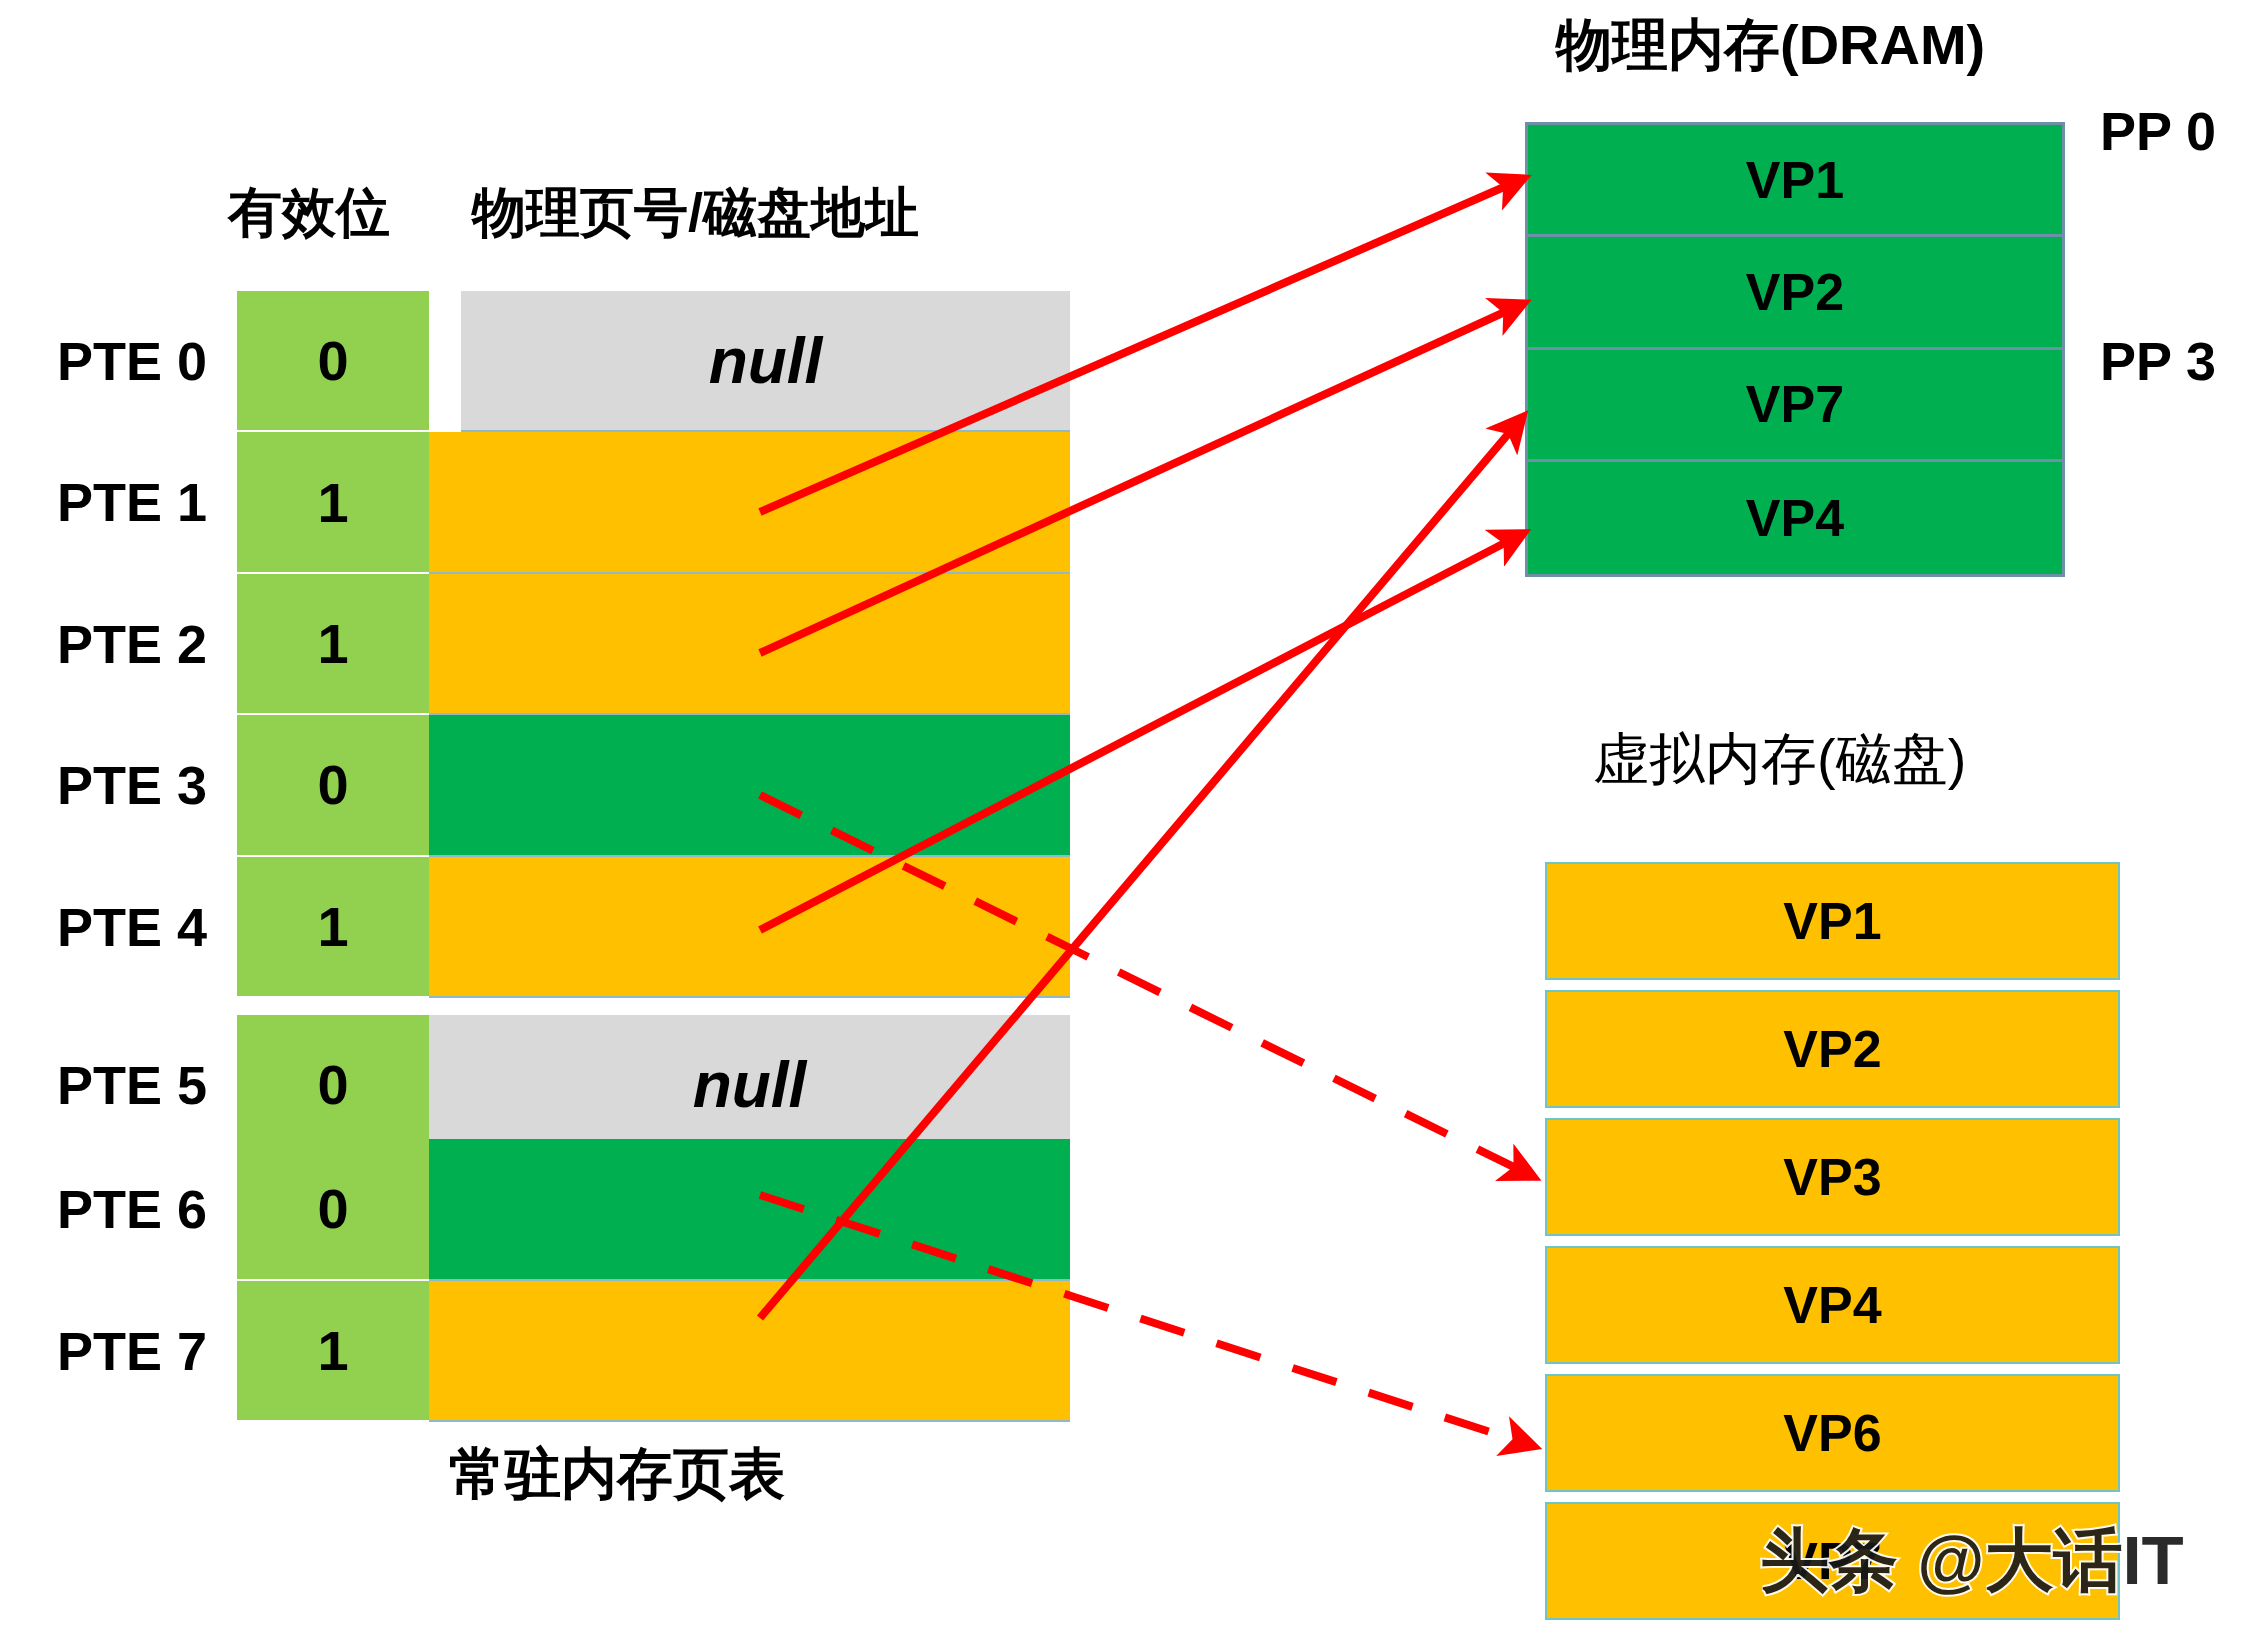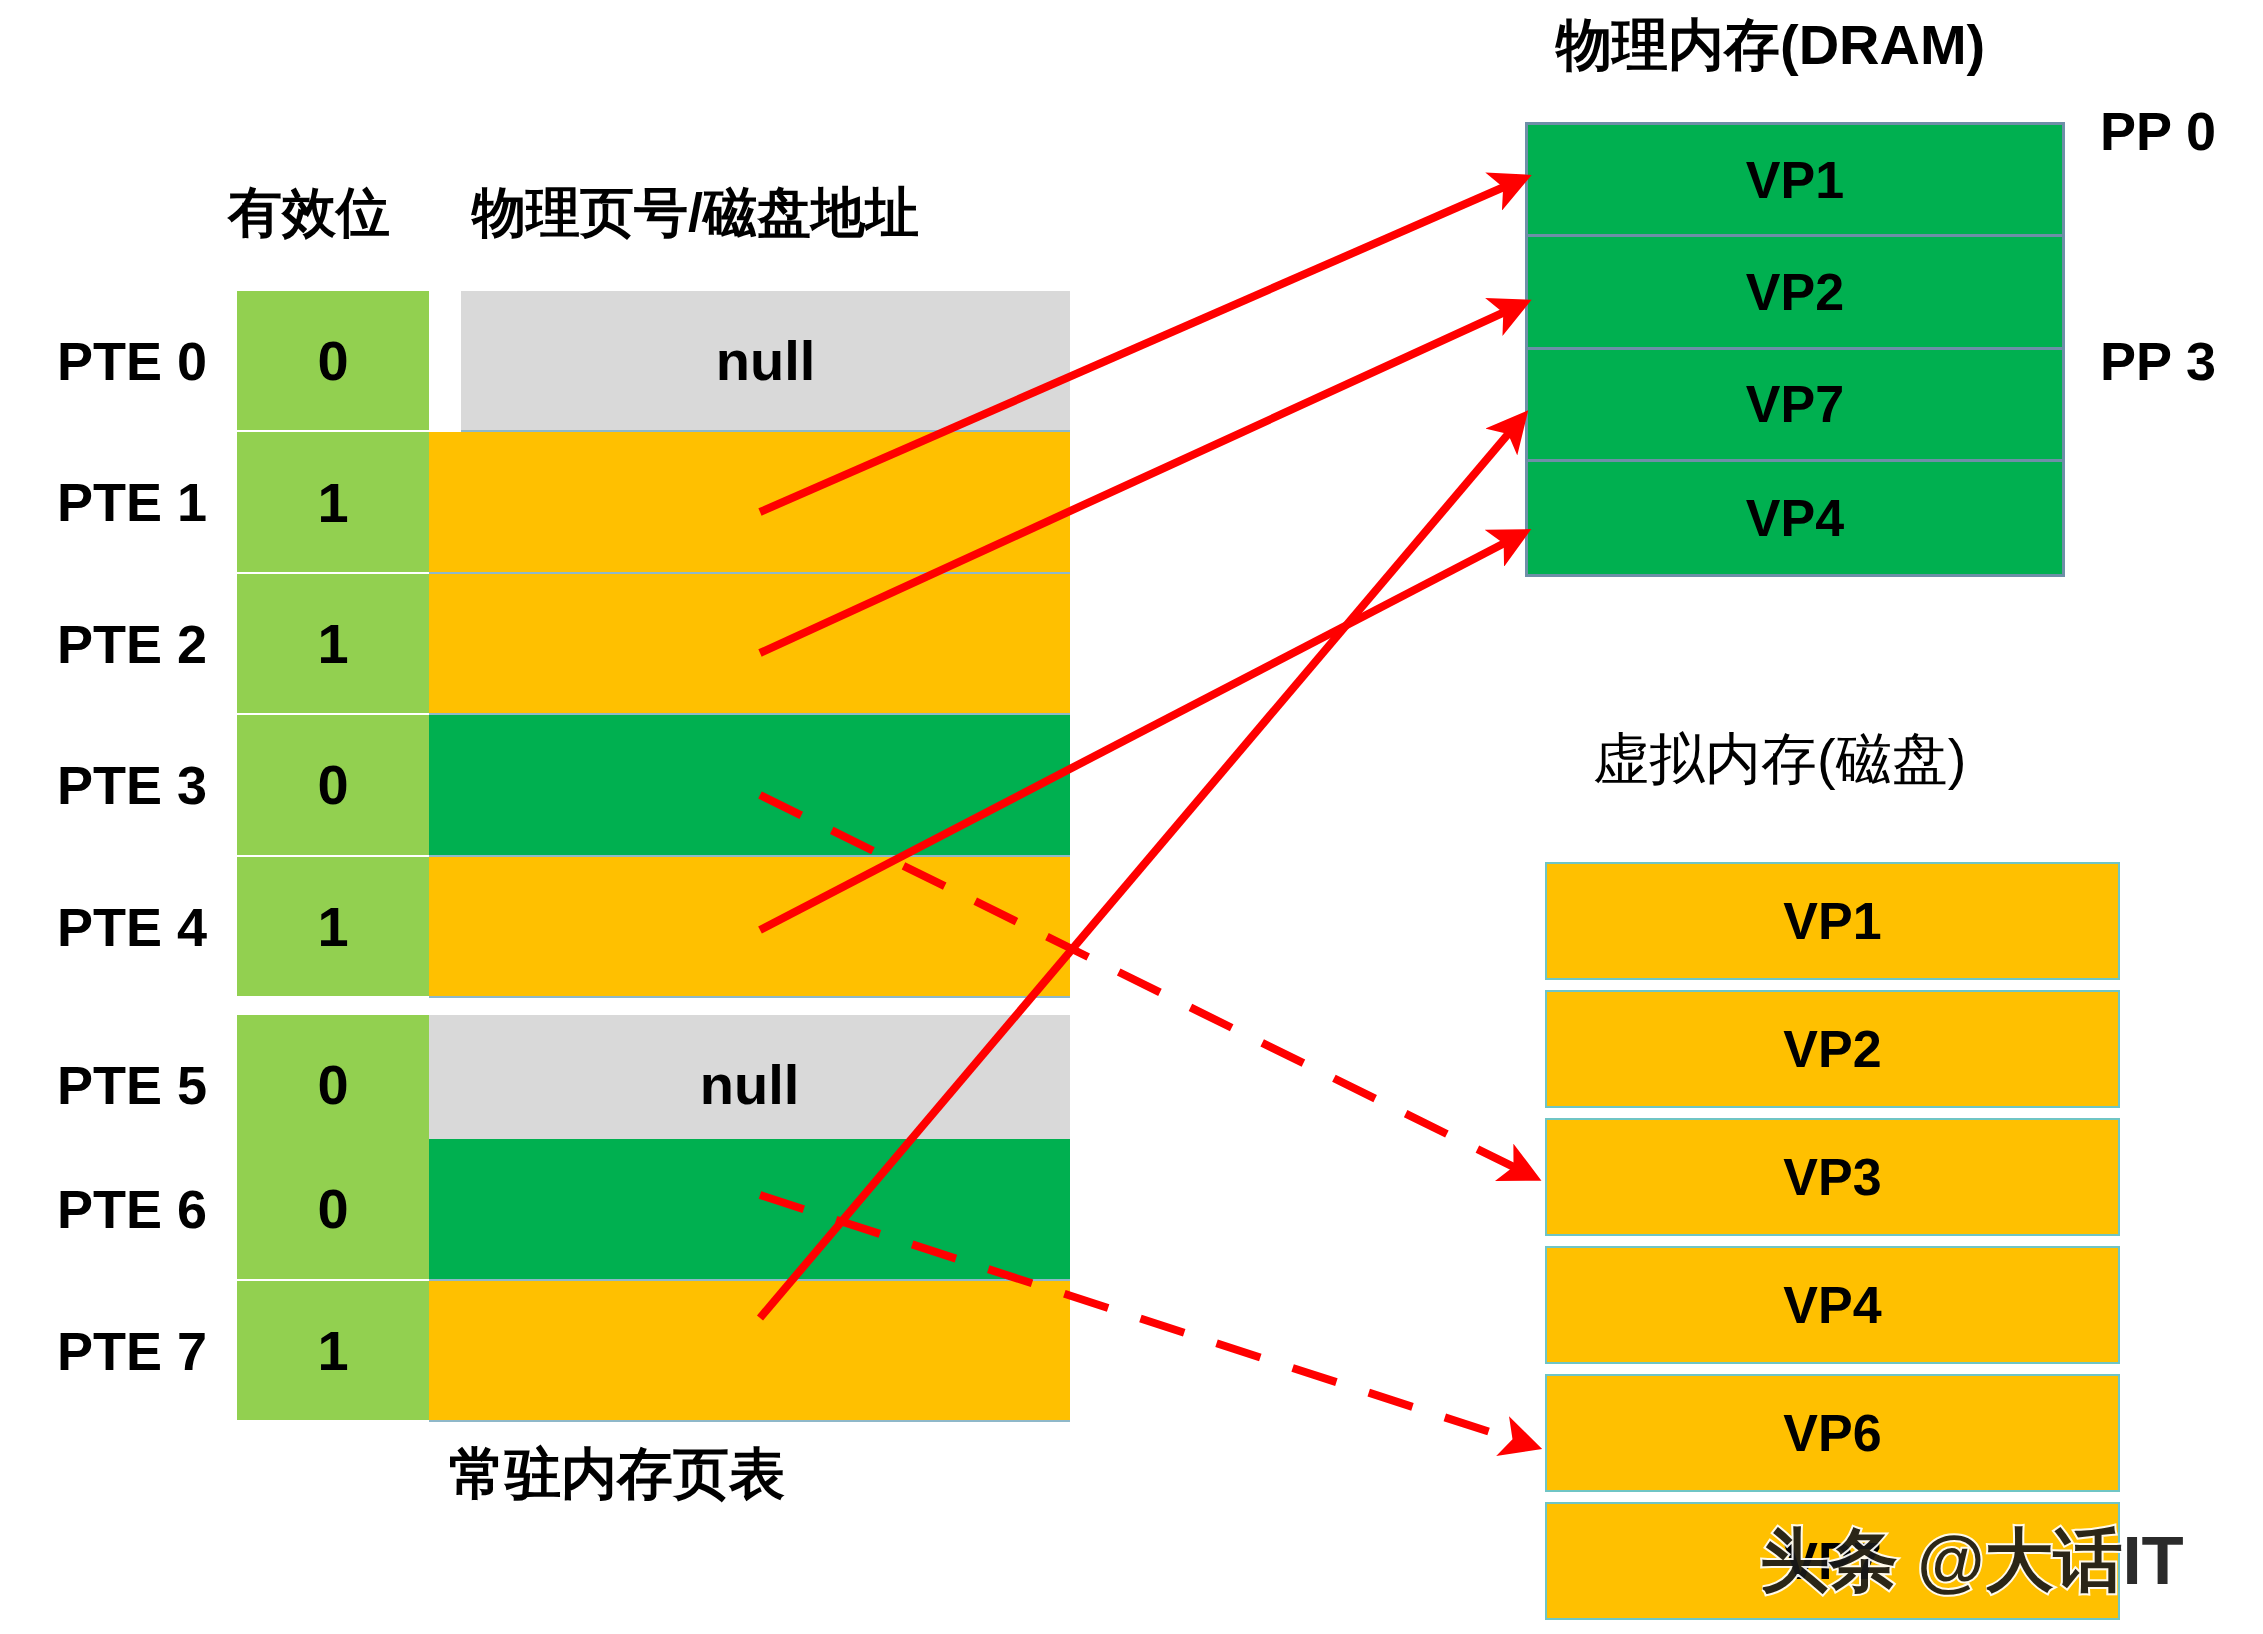--- a/index.html
+++ b/index.html
@@ -56,23 +56,24 @@
     font-weight: bold;
     color: #000;
   }
   .addr-cell {
     flex: 1;
     box-sizing: border-box;
     border-bottom: 2px solid #8FB8C9;
     display: flex;
     align-items: center;
     justify-content: center;
-    font-size: 56px;
-    font-weight: bold;
-    color: #000;
+    font-size: 64px;
+    font-weight: bold;
+    color: #000;
+    font-style: italic;
   }
   .addr-null  { background: #D9D9D9; }
   .addr-disk  { background: #FFC000; }
   .addr-mem   { background: #00B050; }
 
   .pte-label {
     position: absolute;
     right: 100%;
     top: 0;
     height: 141.4px;

